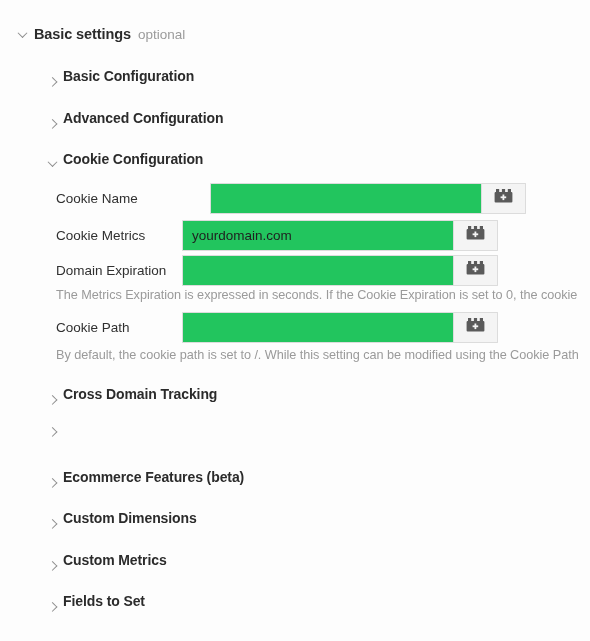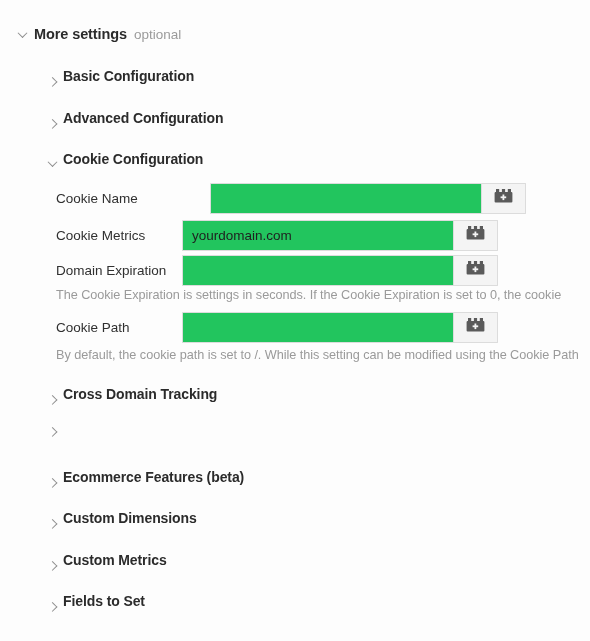--- a/index.html
+++ b/index.html
@@ -145,21 +145,21 @@
 </style>
 </head>
 <body>
 
 <div class="page">
 
   <div class="section-top">
     <span class="caret">
         <i class="chev down"></i>
       </span>
-    <span class="title">More settings</span>
+    <span class="title">Basic settings</span>
     <span class="suffix">optional</span>
   </div>
 
   <div id="accordion-host">
       <div class="accordion-row" style="top: 68px;">
         <span class="caret">
           <i class="chev right"></i>
         </span>
         <span class="label">Basic Configuration</span>
       </div>
@@ -273,17 +273,17 @@
                 <rect x="0.6" y="3" width="17.8" height="10.6" rx="1" fill="#5a5a5a"></rect>
                 <rect x="8.5" y="5.5" width="1.8" height="5.6" fill="#f4f4f4"></rect>
                 <rect x="6.6" y="7.4" width="5.6" height="1.8" fill="#f4f4f4"></rect>
               </svg></span>
           </div>
         </div>
       </div>
     </div>
 
   <div id="help-host">
-      <div class="help-text" style="top: 288px;">The Cookie Expiration is settings in seconds. If the Cookie Expiration is set to 0, the cookie</div>
+      <div class="help-text" style="top: 288px;">The Metrics Expiration is expressed in seconds. If the Cookie Expiration is set to 0, the cookie</div>
       <div class="help-text" style="top: 348px;">By default, the cookie path is set to /. While this setting can be modified using the Cookie Path</div>
     </div>
 
 </div>
 
 </body></html>

